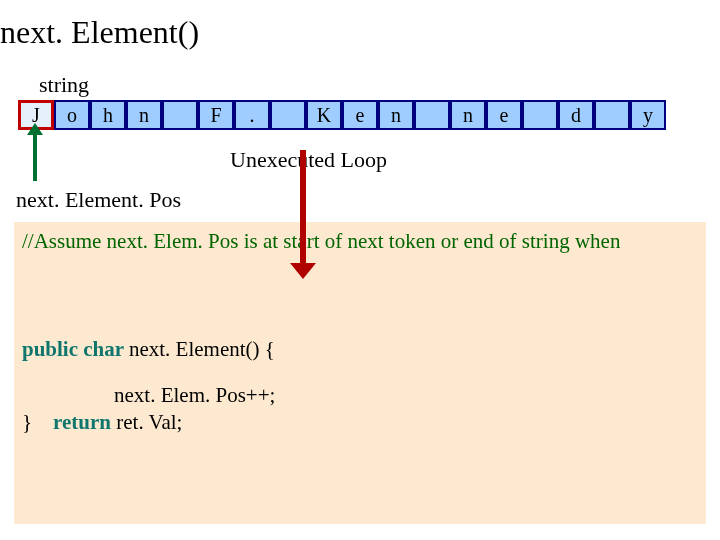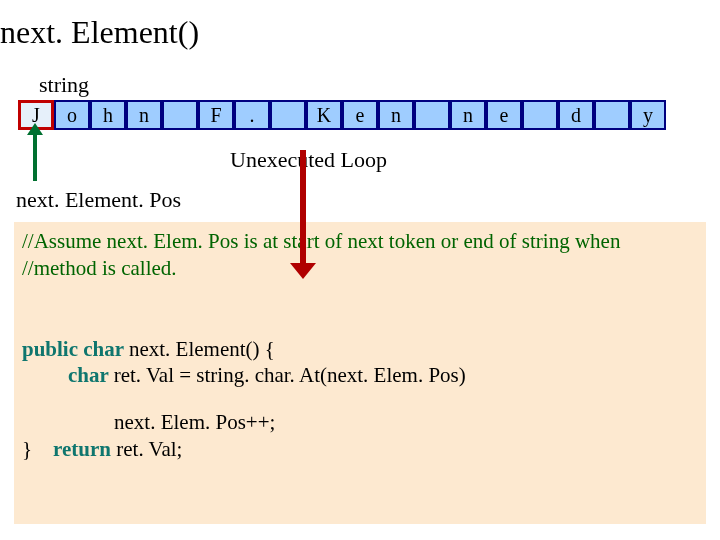--- a/index.html
+++ b/index.html
@@ -144,22 +144,21 @@
 <div class="pointer-arrow"></div>
 
 <div class="unexec">Unexecuted Loop</div>
 
 <div class="big-down-arrow"></div>
 
 <div class="nep-label">next. Element. Pos</div>
 
 <div class="codebox">
   <span class="c1">//Assume next. Elem. Pos is at start of next token or end of string when</span><br>
-  <span class="c1">//method is called.</span><br>
+  <br>
   <br>
   <br>
   <span><span class="kw">public char </span><span>next. Element() {</span></span><br>
-  <span class="indent1"><span class="kw">char </span><span>ret. Val =  string. char. At(next. Elem. Pos)</span></span>
   <div style="height:10px"></div>
   <div style="height:10px"></div>
   <span class="indent2">next. Elem. Pos++;</span>
   <span><span>}</span>&nbsp;&nbsp;&nbsp;&nbsp;<span class="kw">return </span><span>ret. Val;</span></span>
 </div>
 
 </body></html>

